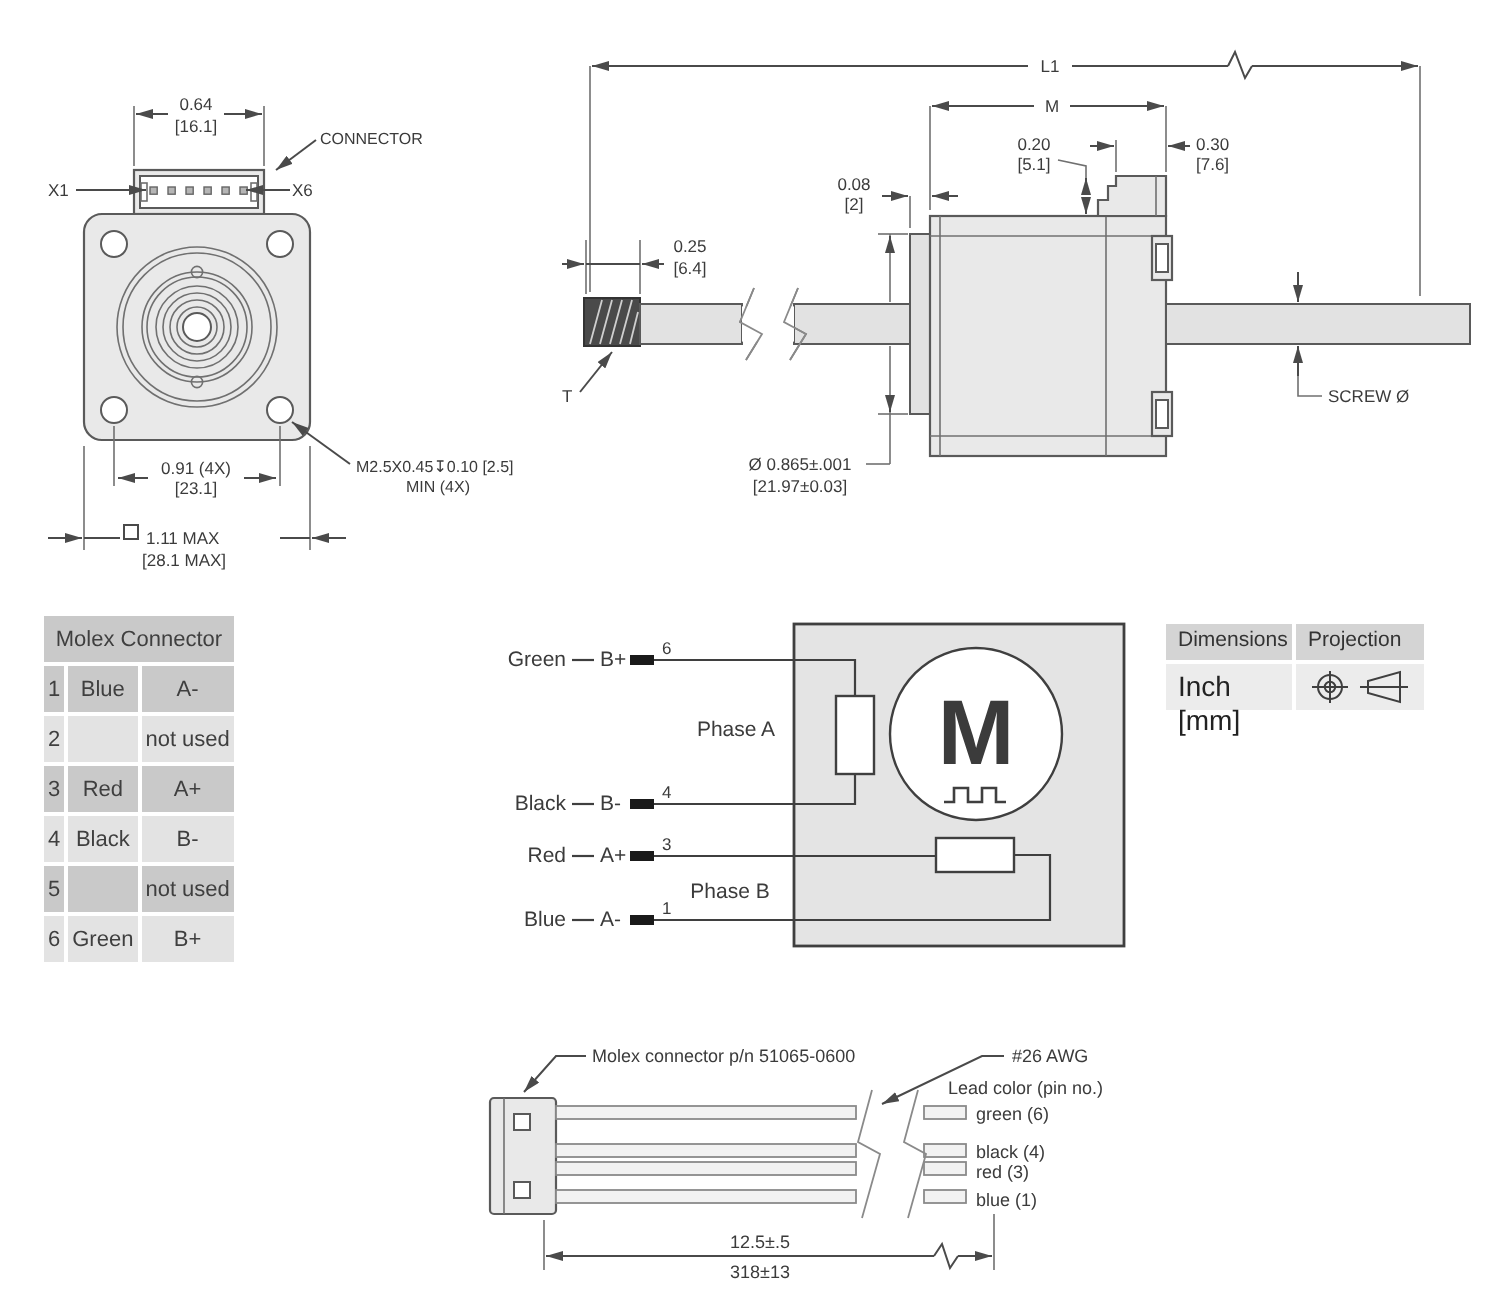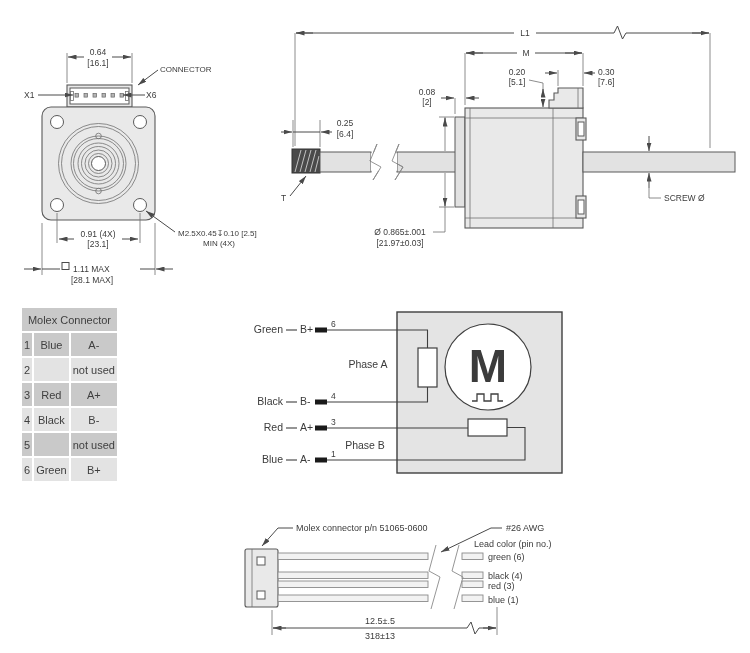--- a/index.html
+++ b/index.html
@@ -342,20 +342,41 @@
       <text x="48" y="165" text-anchor="end" font-size="10.5">Blue</text>
       <line x1="51" y1="162" x2="62" y2="162" class="wire"></line>
       <text x="65" y="165" text-anchor="start" font-size="10.5">A-</text>
       <rect x="80" y="159.5" width="12" height="5" fill="#1a1a1a"></rect>
       <text x="96" y="159" text-anchor="start" font-size="8.5">1</text>
     </g>
     <text x="133" y="70" text-anchor="middle" font-size="10.5">Phase A</text>
     <text x="130" y="151" text-anchor="middle" font-size="10.5">Phase B</text>
   </svg>
 
+  <div class="infobox">
+    <div class="infocol w-dim">
+      <div class="infohead">Dimensions</div>
+      <div class="infoval">Inch [mm]</div>
+    </div>
+    <div class="infocol w-proj">
+      <div class="infohead">Projection</div>
+      <div class="infoval">
+        <svg width="52" height="17" viewBox="0 0 52 17">
+          <g stroke="#3f3f3f" stroke-width="1" fill="none">
+            <circle cx="11" cy="8.5" r="6"></circle>
+            <circle cx="11" cy="8.5" r="2.6"></circle>
+            <line x1="2" y1="8.5" x2="20" y2="8.5"></line>
+            <line x1="11" y1="0.5" x2="11" y2="16.5"></line>
+            <polygon points="30,5.5 30,11.5 46,16 46,1"></polygon>
+            <line x1="26" y1="8.5" x2="50" y2="8.5"></line>
+          </g>
+        </svg>
+      </div>
+    </div>
+  </div>
 
   <svg class="abs" style="left:230px;top:515px" width="365" height="138" viewBox="0 0 365 138">
 
     <g>
       <rect x="15" y="34" width="33" height="58" rx="2" class="obj"></rect>
       <line x1="22" y1="34" x2="22" y2="92" class="thin"></line>
       <rect x="27" y="42" width="8" height="8" class="white"></rect>
       <rect x="27" y="76" width="8" height="8" class="white"></rect>
     </g>
 

